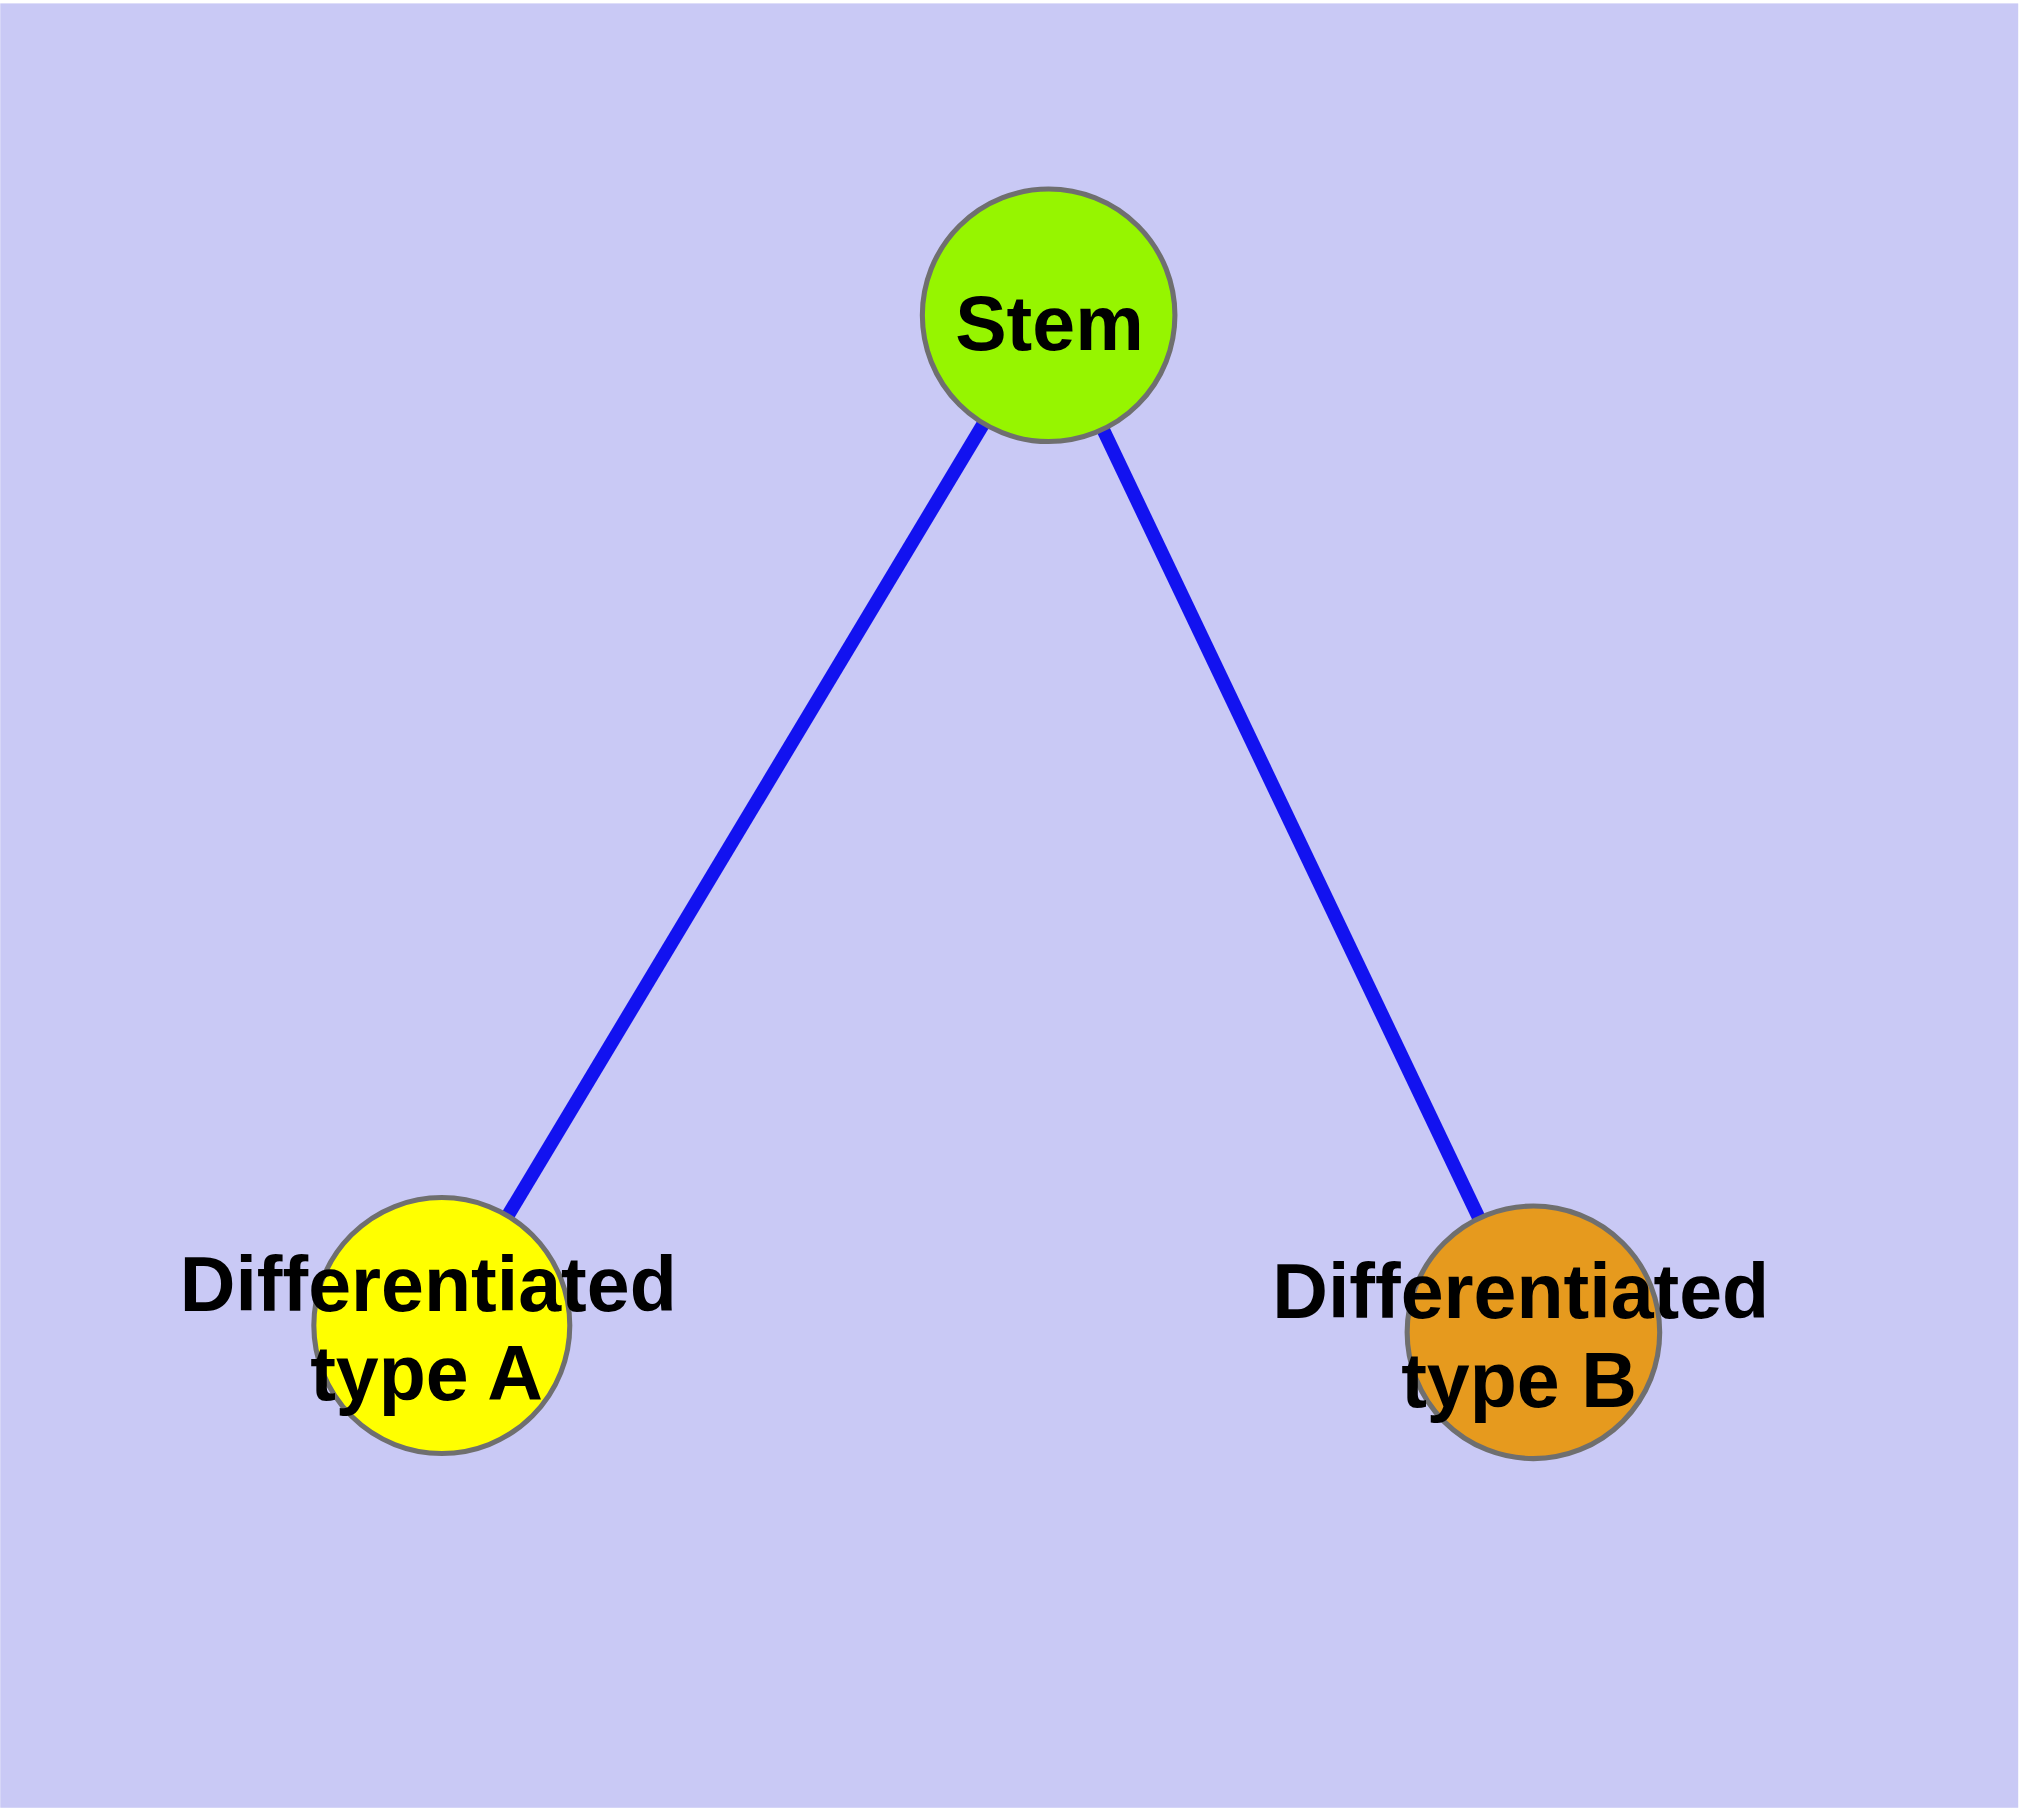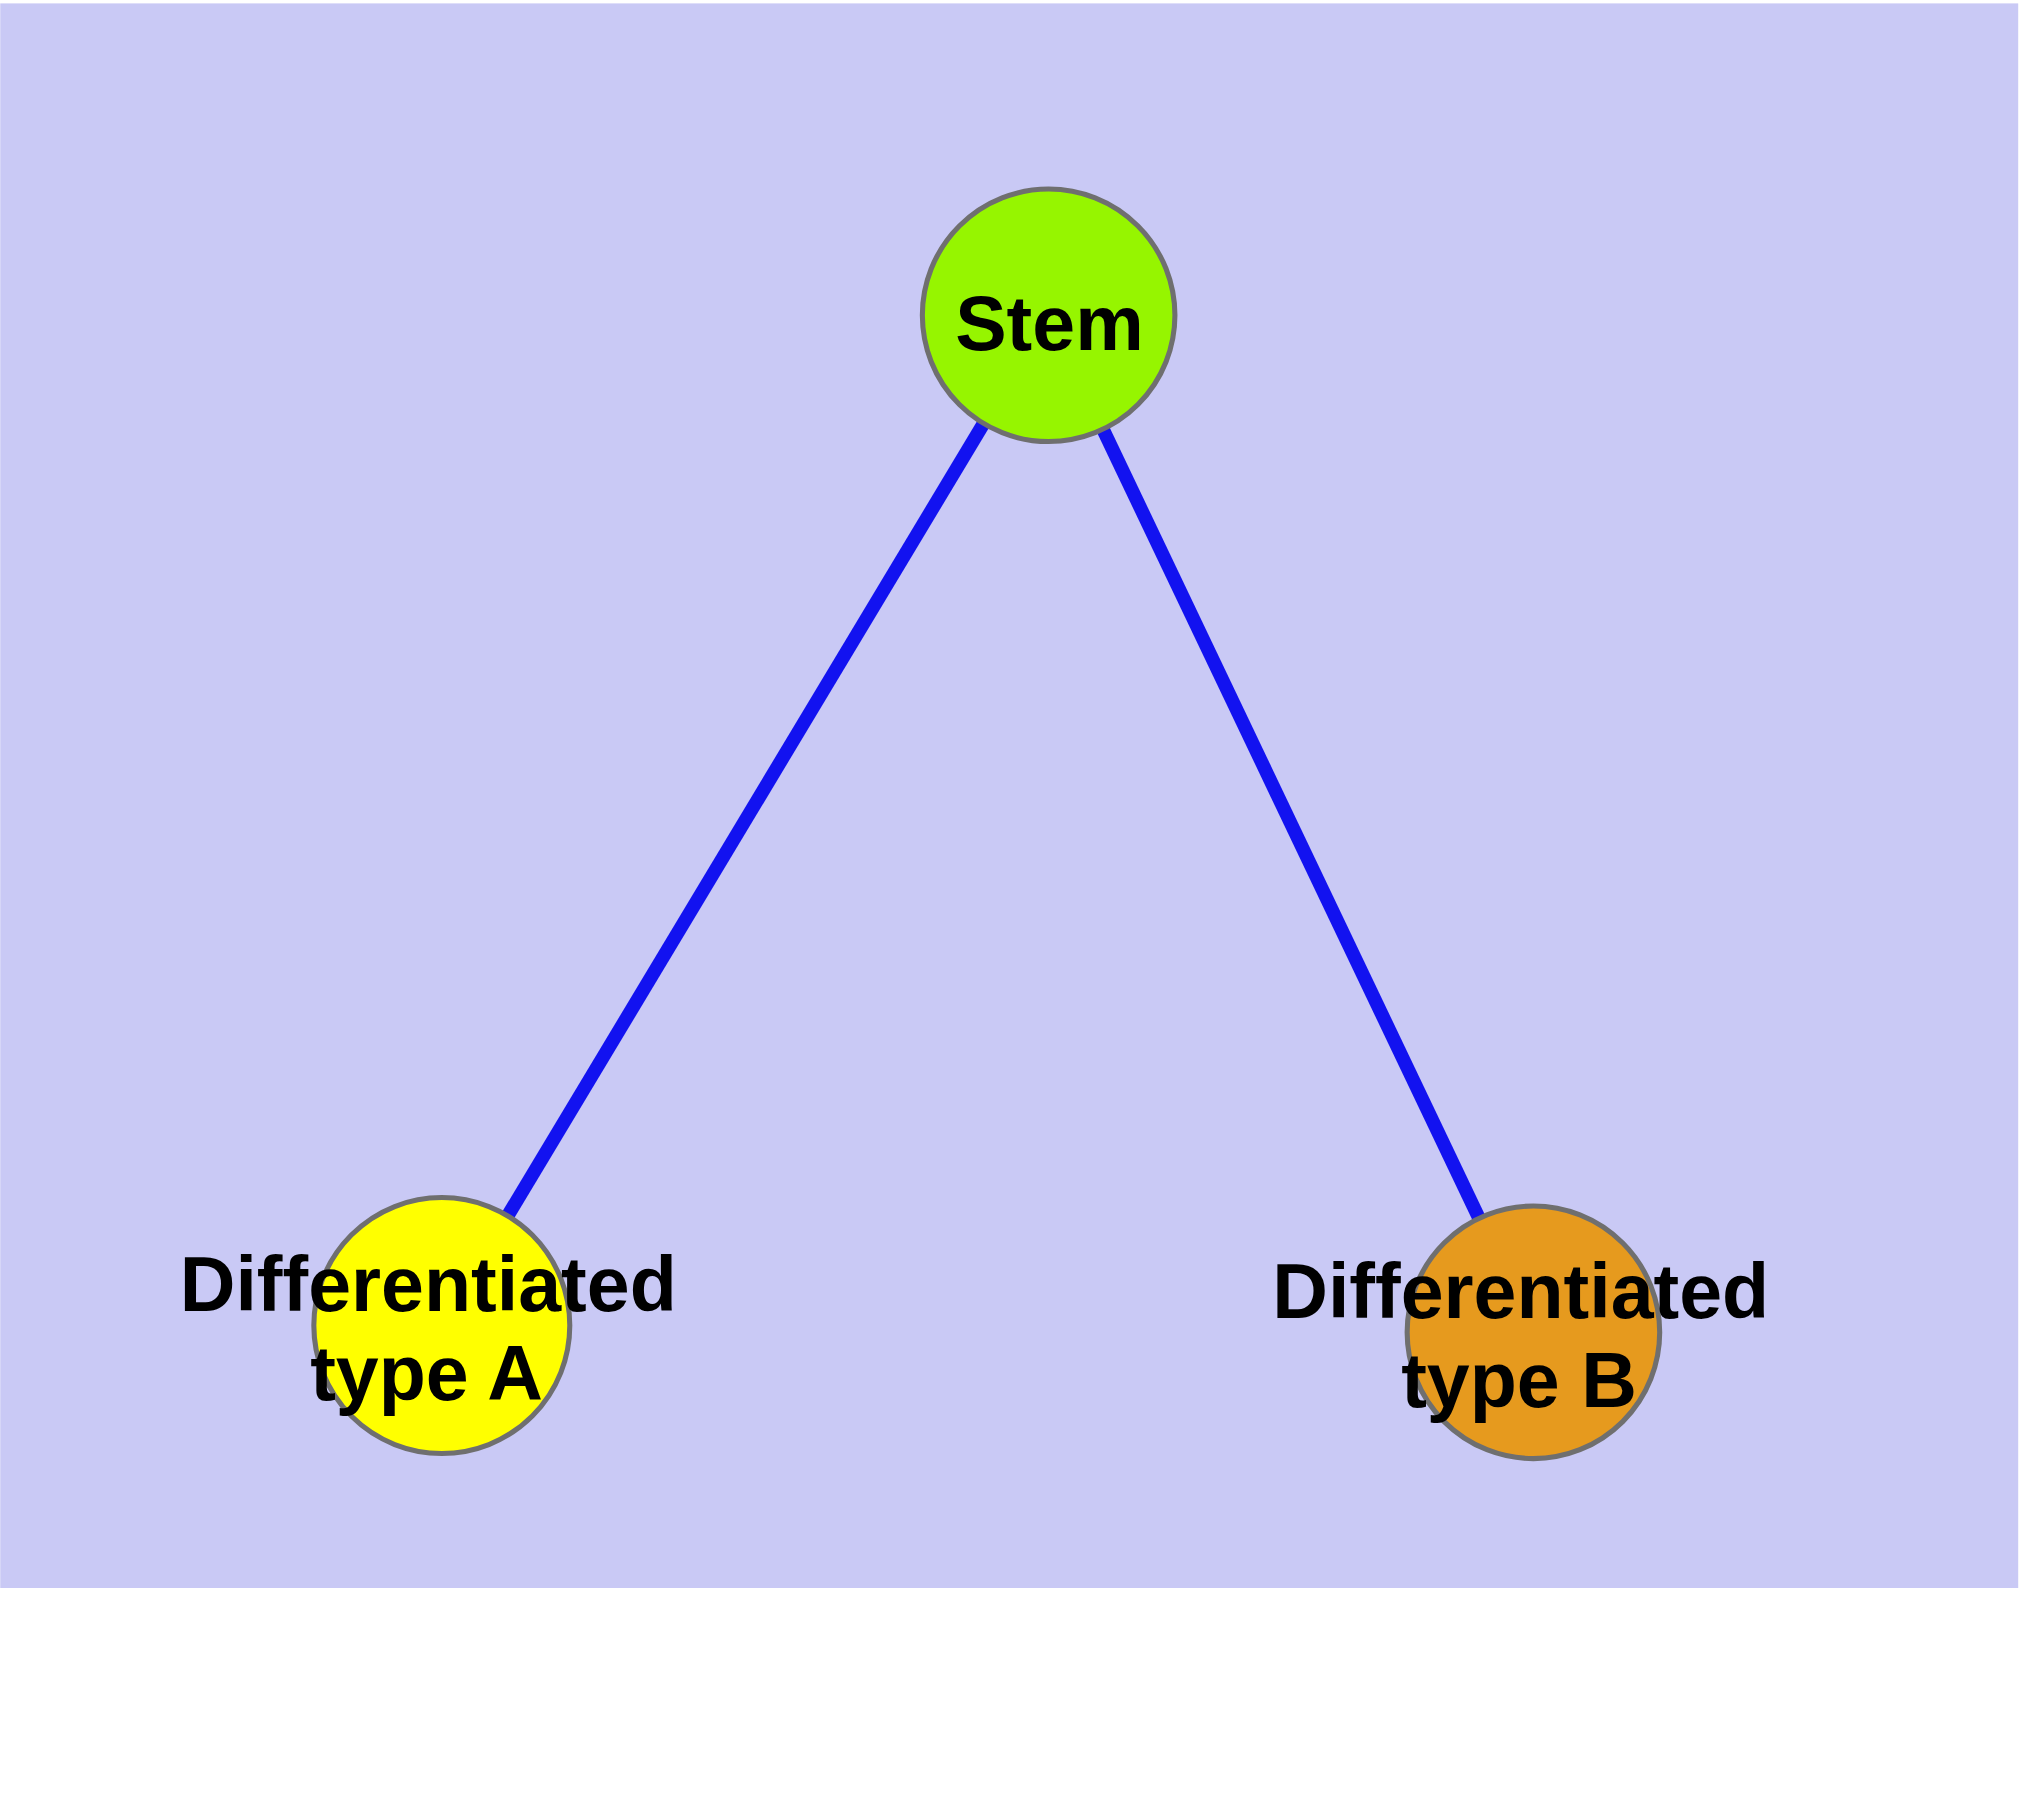--- a/index.html
+++ b/index.html
@@ -4,21 +4,21 @@
 <style>
   html, body {
     margin: 0;
     padding: 0;
     background: #ffffff;
     font-family: "Liberation Sans", sans-serif;
   }
   .stage {
     position: relative;
     width: 2021px;
-    height: 1588px;
+    height: 1812px;
     background: #ffffff;
     overflow: hidden;
   }
   svg.graph {
     display: block;
     position: absolute;
     left: 0;
     top: 0;
   }
   svg.graph text {

